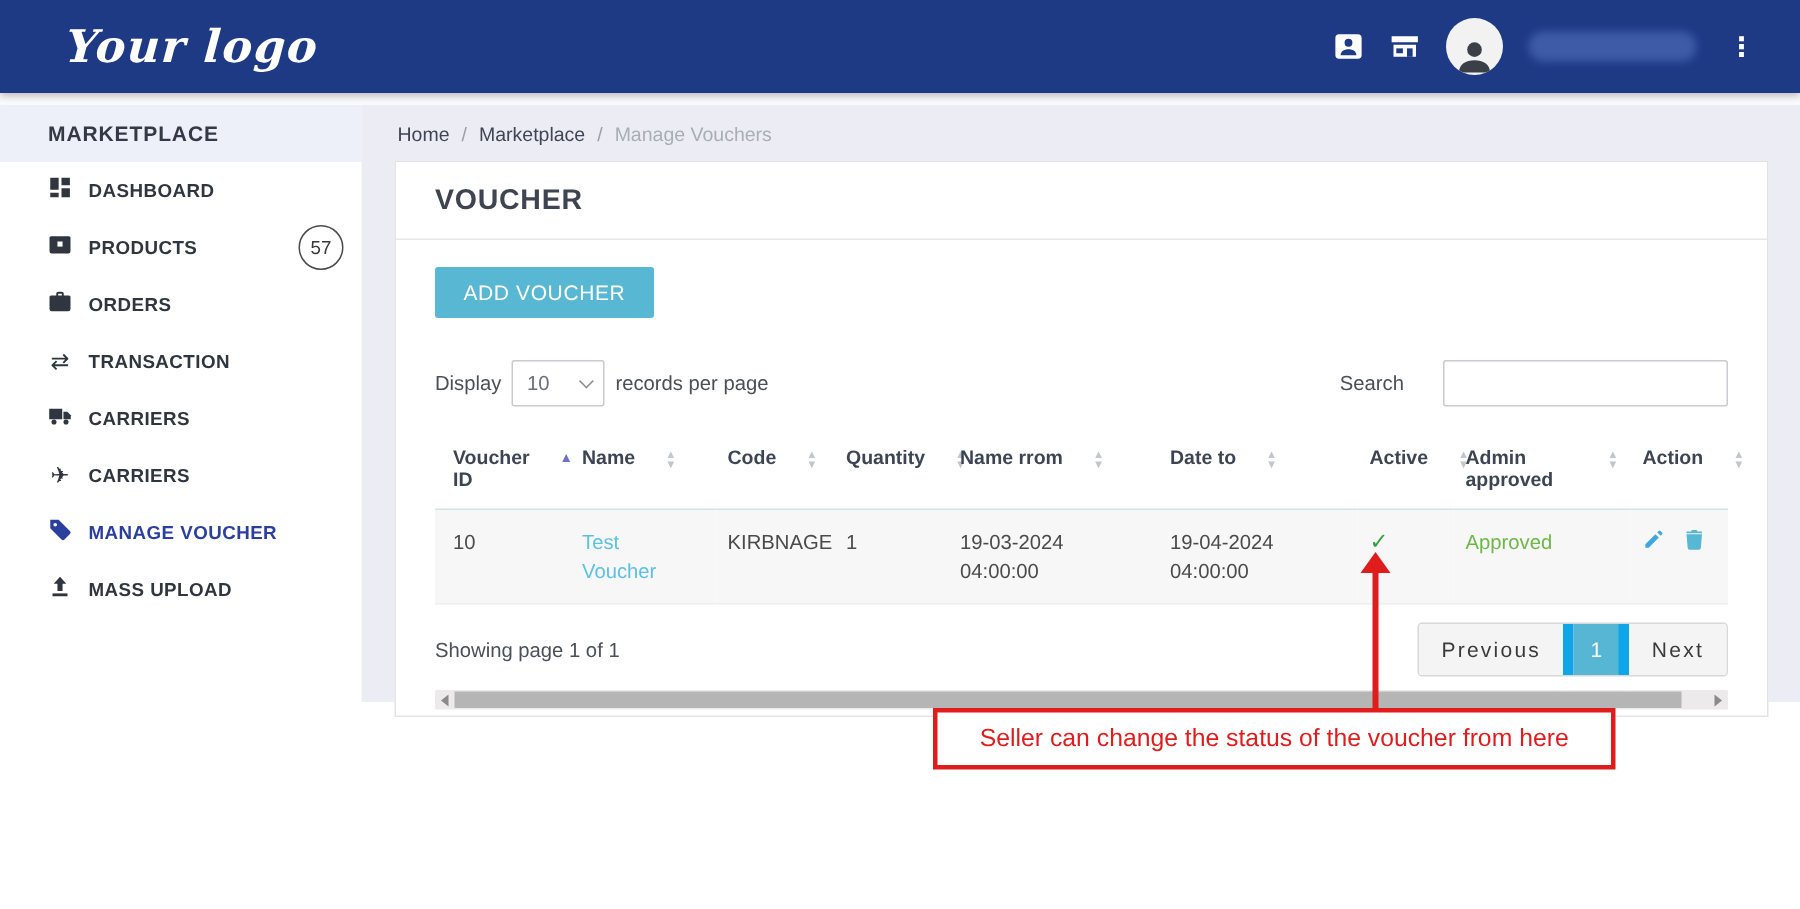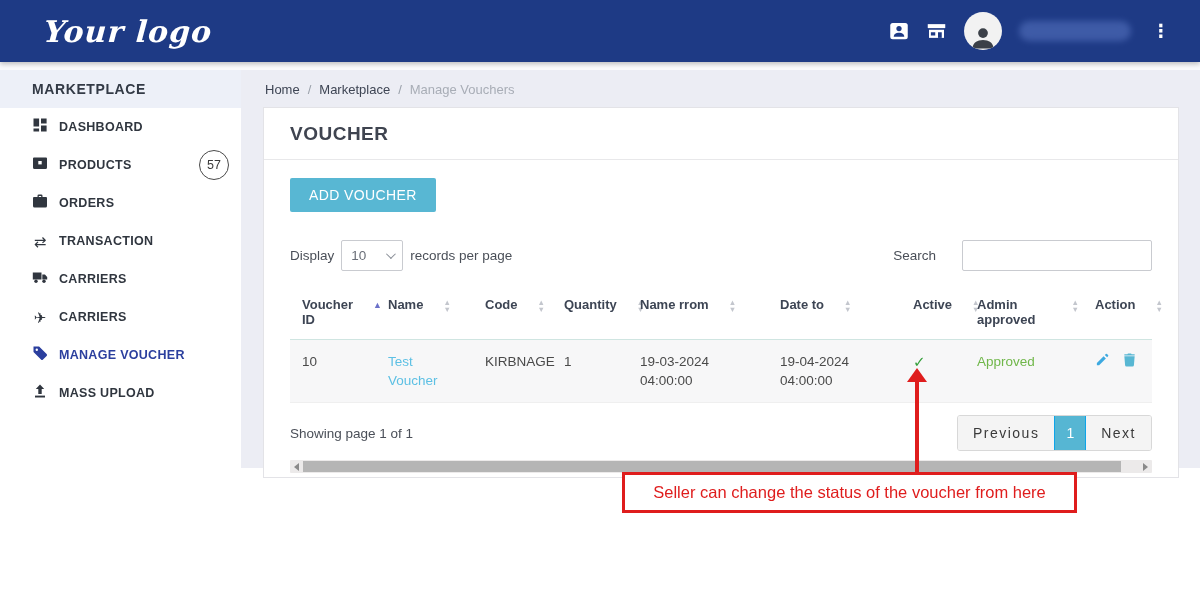--- a/index.html
+++ b/index.html
@@ -80,21 +80,21 @@
   .check { color:#36a03c; font-size:15px; font-weight:700; cursor:pointer; }
   .approved { color:#70b74a; }
   .action-icons { display:flex; gap:12px; align-items:center; }
   .action-icons svg { width:15px; height:15px; cursor:pointer; }
 
   
   .footer-row { margin-top:12px; display:flex; justify-content:space-between; align-items:center; }
   .showing { font-size:13.5px; color:#4a4f58; }
   .pagination { display:flex; border:1px solid #d8d8d8; border-radius:3px; overflow:hidden; }
   .page-btn { background:#f4f4f4; color:#3a3a3a; font-size:14px; letter-spacing:1.5px; padding:9px 15px;
-              cursor:pointer; border-right:1px solid #0ea5e9; }
+              cursor:pointer; border-right:7px solid #0ea5e9; }
   .page-btn.num { background:#56b6d3; color:#fff; padding:9px 11px; letter-spacing:0; }
   .page-btn:last-child { border-right:none; }
 
   
   .hscrollbar { margin-top:9px; height:13px; background:#eceaea; position:relative; border-radius:1px; }
   .hthumb { position:absolute; top:1px; bottom:1px; left:13px; right:31px; background:#b5b5b5; cursor:grab; }
   .harrow { position:absolute; top:0; width:13px; height:13px; display:flex; align-items:center;
             justify-content:center; cursor:pointer; }
   .harrow.left { left:0; } .harrow.right { right:0; }
   .tri-l { width:0; height:0; border-top:4px solid transparent; border-bottom:4px solid transparent;

